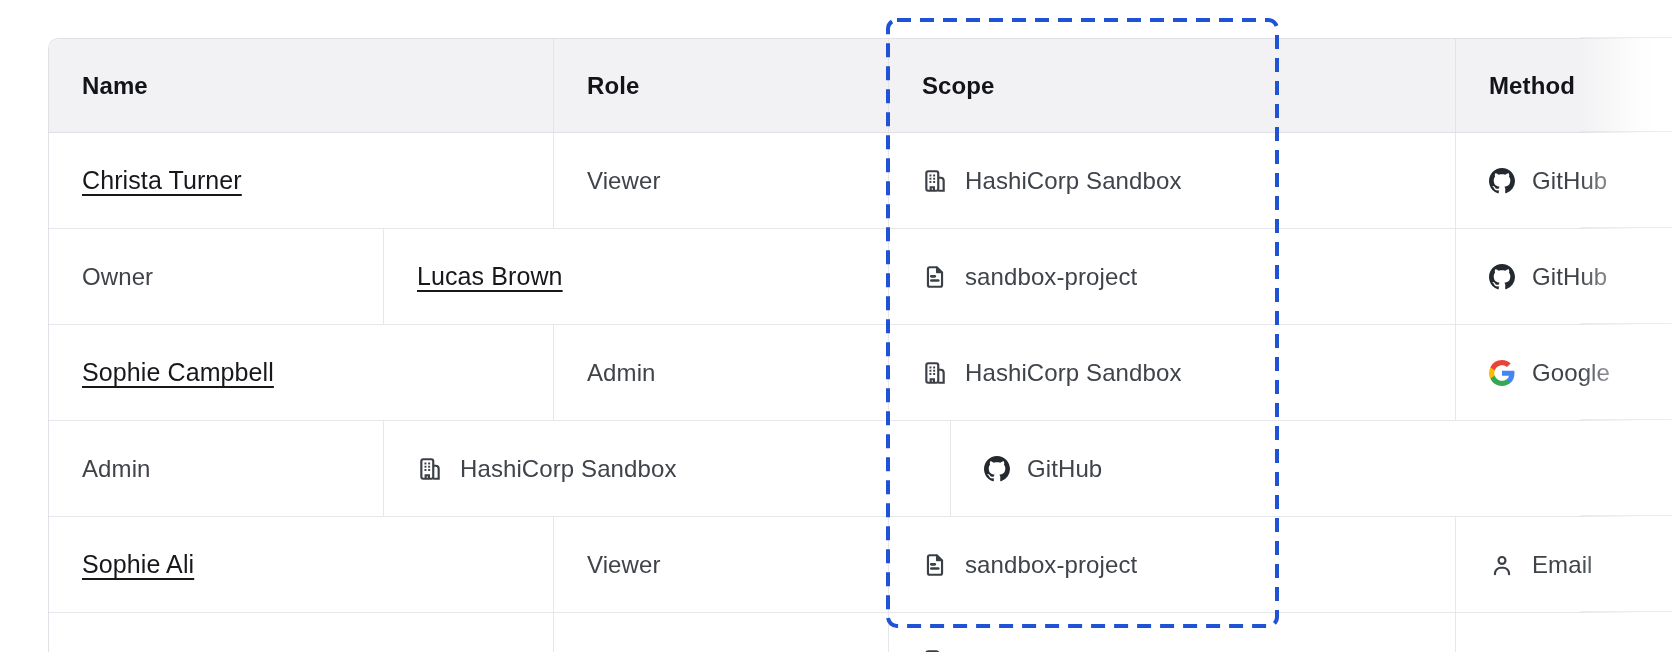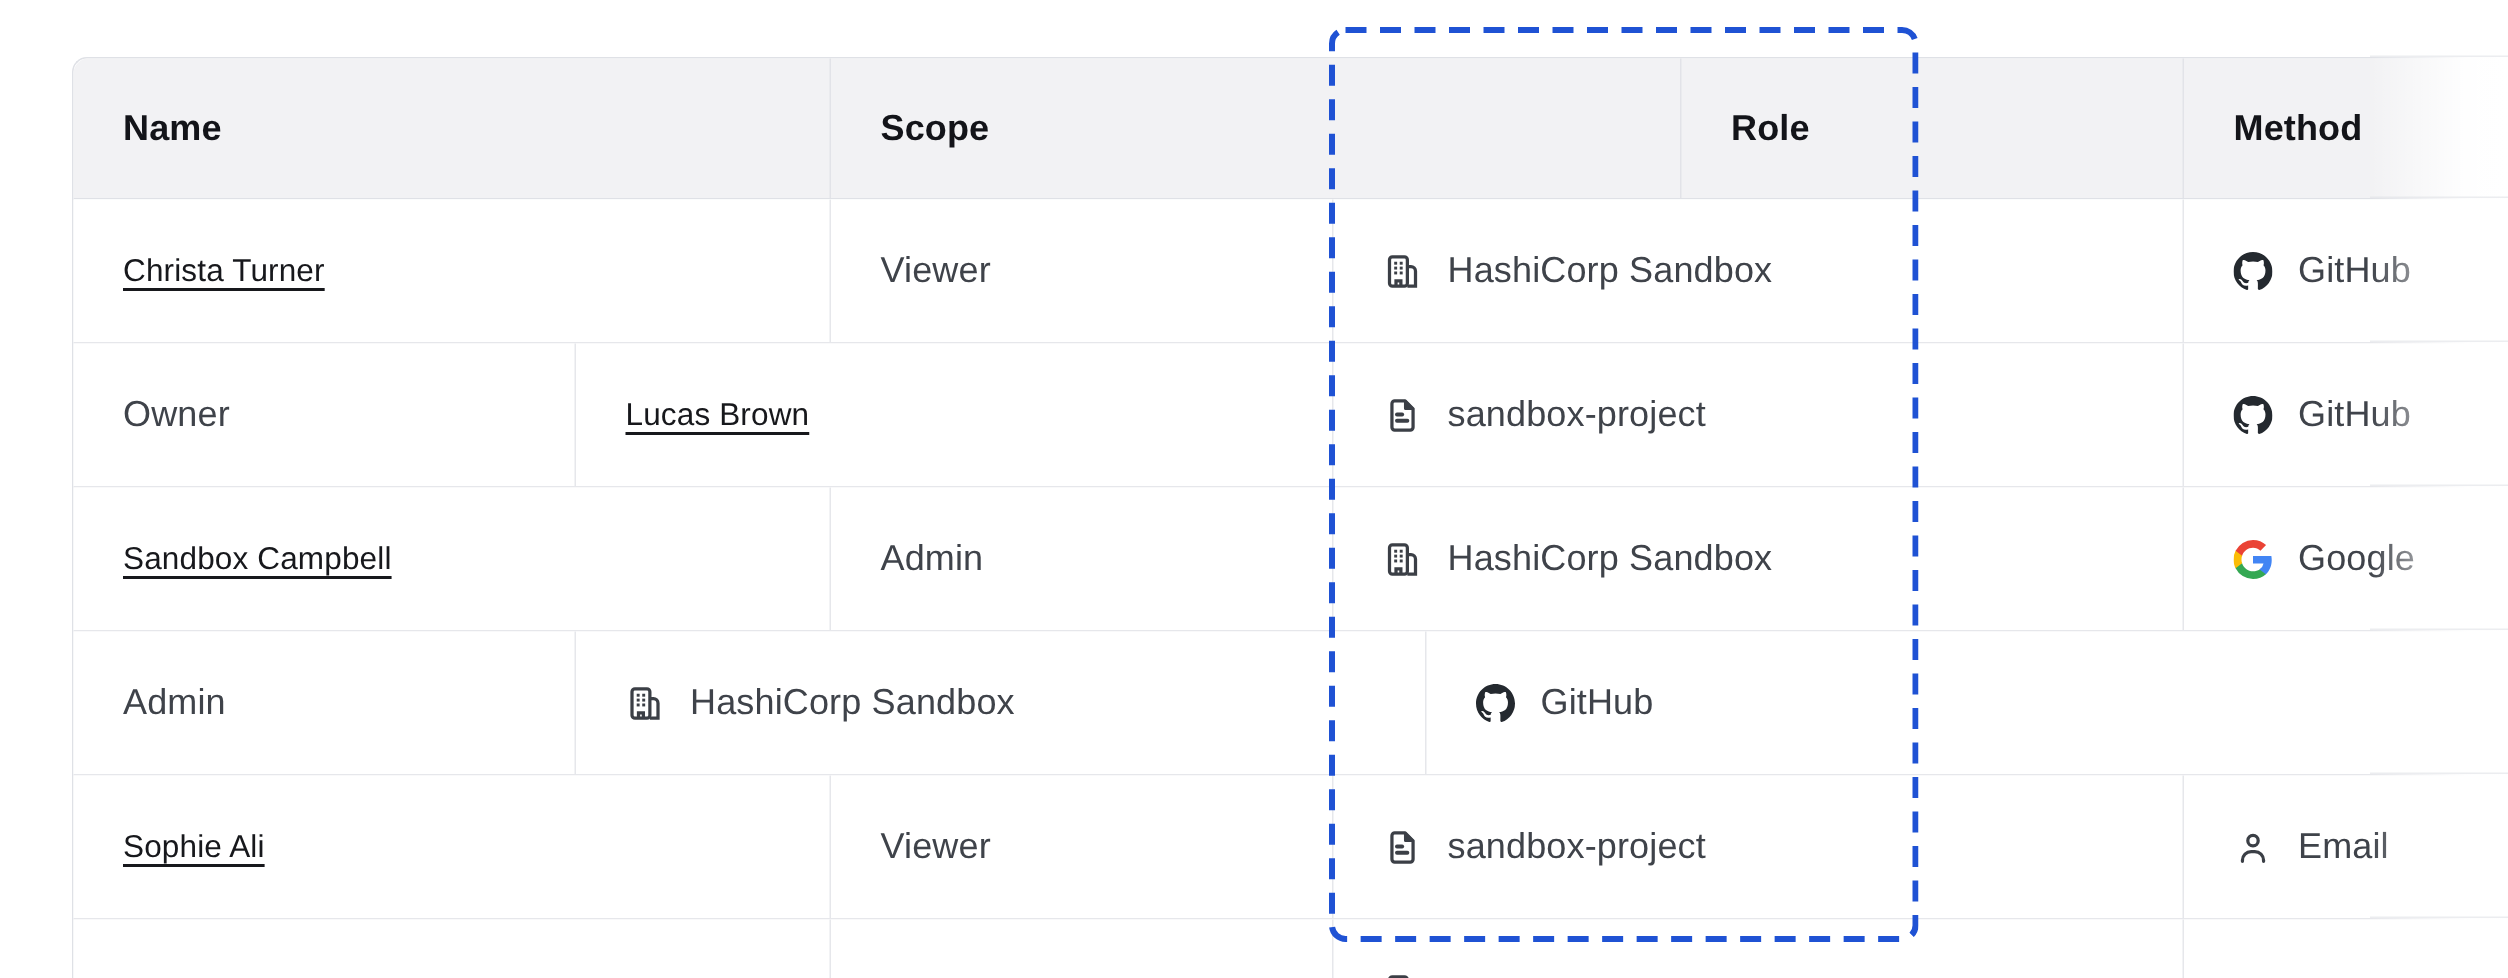--- a/index.html
+++ b/index.html
@@ -27,21 +27,21 @@
     padding-left:33px;border-right:1px solid #e6e7eb;
     font-size:24px;color:#3f434a;letter-spacing:.1px;
     overflow:hidden;white-space:nowrap;
   }
   .thead .cell{font-weight:700;color:#131419;border-right:1px solid #e2e3e8;}
   .col-name{width:505px;}
   .col-role{width:335px;}
   .col-scope{width:567px;}
   .col-method{width:400px;border-right:0;}
   .name-link{
-    color:#17181c;font-size:21px;text-decoration:underline;
+    color:#17181c;font-size:25px;text-decoration:underline;
     text-decoration-thickness:2px;text-underline-offset:5px;cursor:pointer;
   }
   .icon{width:26px;height:26px;display:inline-flex;margin-right:17px;flex:none;}
   .icon svg{width:26px;height:26px;display:block;}
   .dashed-box{
     position:absolute;left:886px;top:18px;width:393px;height:610px;
     pointer-events:none;z-index:6;
   }
   .fade{
     position:absolute;left:1580px;top:37px;width:92px;height:615px;
@@ -49,22 +49,22 @@
     z-index:8;pointer-events:none;
   }
   .fade .hairline{position:absolute;left:0;width:100%;height:1px;background:rgba(223,225,230,.6);}
 </style>
 </head>
 <body>
 
 <div class="table">
   <div class="thead">
     <div class="cell col-name">Name</div>
+    <div class="cell col-role">Role</div>
     <div class="cell col-scope">Scope</div>
-    <div class="cell col-role">Role</div>
     <div class="cell col-method">Method</div>
   </div>
 
   <div class="trow">
     <div class="cell col-name">
         <a class="name-link">Christa Turner</a>
       </div>
     <div class="cell col-role">Viewer</div>
     <div class="cell col-scope">
       <span class="icon">
@@ -113,21 +113,21 @@
           <svg viewBox="0 0 16 16">
             <path fill="#24292f" fill-rule="evenodd" d="M8 0C3.58 0 0 3.58 0 8c0 3.54 2.29 6.53 5.47 7.59.4.07.55-.17.55-.38 0-.19-.01-.82-.01-1.49-2.01.37-2.53-.49-2.69-.94-.09-.23-.48-.94-.82-1.13-.28-.15-.68-.52-.01-.53.63-.01 1.08.58 1.23.82.72 1.21 1.87.87 2.33.66.07-.52.28-.87.51-1.07-1.78-.2-3.64-.89-3.64-3.95 0-.87.31-1.59.82-2.15-.08-.2-.36-1.02.08-2.12 0 0 .67-.21 2.2.82.64-.18 1.32-.27 2-.27.68 0 1.36.09 2 .27 1.53-1.04 2.2-.82 2.2-.82.44 1.1.16 1.92.08 2.12.51.56.82 1.27.82 2.15 0 3.07-1.87 3.75-3.65 3.95.29.25.54.73.54 1.48 0 1.07-.01 1.93-.01 2.2 0 .21.15.46.55.38A8.01 8.01 0 0 0 16 8c0-4.42-3.58-8-8-8z"></path>
           </svg>
         </span>
       <span>GitHub</span>
     </div>
   </div>
 
   <div class="trow">
     <div class="cell col-name">
-        <a class="name-link">Sandbox Campbell</a>
+        <a class="name-link">Sophie Campbell</a>
       </div>
     <div class="cell col-role">Admin</div>
     <div class="cell col-scope">
       <span class="icon">
           <svg viewBox="0 0 24 24" fill="none">
             <rect x="4" y="3" width="11" height="18" rx="1.8" stroke="#3b3f46" stroke-width="2"></rect>
             <path d="M15 9h2.2c1.55 0 2.8 1.25 2.8 2.8V21h-5" stroke="#3b3f46" stroke-width="2"></path>
             <path d="M8 21v-3.2h3V21" stroke="#3b3f46" stroke-width="2"></path>
             <rect x="6.9" y="6" width="1.8" height="1.8" fill="#3b3f46"></rect>
             <rect x="10.3" y="6" width="1.8" height="1.8" fill="#3b3f46"></rect>

